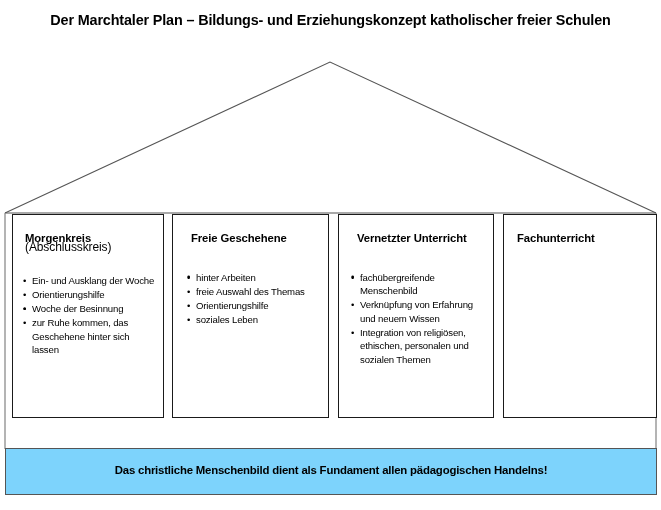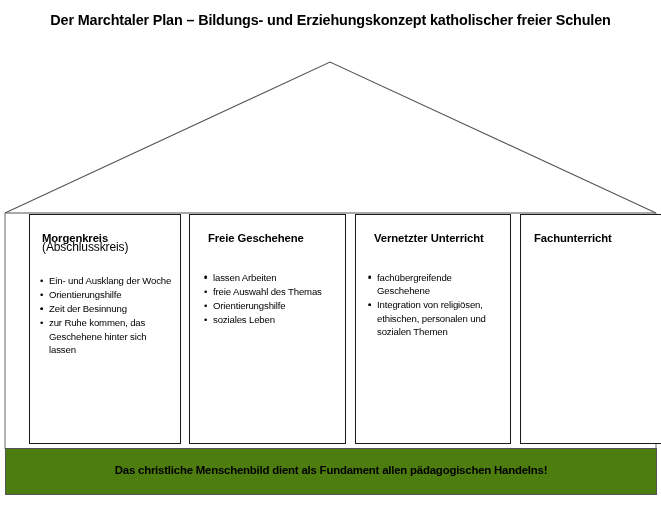--- a/index.html
+++ b/index.html
@@ -44,25 +44,24 @@
     top: 0;
     width: 661px;
     height: 510px;
     pointer-events: none;
   }
 
   
   .column-box {
     position: absolute;
     top: 214px;
-    height: 230px;
+    height: 204px;
     border: 1.4px solid #1a1a1a;
     background: #ffffff;
     box-sizing: border-box;
-    margin-left: 17px;
   }
   #col-0 { left: 12px;  width: 152px; }
   #col-1 { left: 172px; width: 157px; }
   #col-2 { left: 338px; width: 156px; }
   #col-3 { left: 503px; width: 154px; }
 
   .col-heading {
     position: absolute;
     left: 12px;
     top: 17px;
@@ -124,21 +123,21 @@
   }
 
   
   #bottom-banner {
     position: absolute;
     left: 5px;
     top: 448px;
     width: 652px;
     height: 47px;
     border: 1.3px solid #555555;
-    background: #4d7c0f;
+    background: #7dd3fc;
     box-sizing: border-box;
   }
   #bottom-banner-text {
     position: absolute;
     left: 0;
     top: 15px;
     width: 100%;
     text-align: center;
     font-size: 11.4px;
     font-weight: bold;
@@ -174,38 +173,38 @@
       </li>
       <li class="bullet-item">
         <span class="bullet-dot">•</span>
         <span>Orientierungshilfe</span>
       </li>
       <li class="bullet-item">
         <span class="bullet-dot">•</span>
       </li>
       <li class="bullet-item">
         <span class="bullet-dot">•</span>
-        <span>Zeit der Besinnung</span>
+        <span>Woche der Besinnung</span>
       </li>
       <li class="bullet-item">
         <span class="bullet-dot">•</span>
         <span>zur Ruhe kommen, das Geschehene hinter sich lassen</span>
       </li>
     </ul>
   </div>
 
   <div class="column-box" id="col-1">
     <div class="col-heading">Freie Geschehene</div>
     <ul class="bullet-list">
       <li class="bullet-item">
         <span class="bullet-dot">•</span>
       </li>
       <li class="bullet-item">
         <span class="bullet-dot">•</span>
-        <span>lassen Arbeiten</span>
+        <span>hinter Arbeiten</span>
       </li>
       <li class="bullet-item">
         <span class="bullet-dot">•</span>
         <span>freie Auswahl des Themas</span>
       </li>
       <li class="bullet-item">
         <span class="bullet-dot">•</span>
         <span>Orientierungshilfe</span>
       </li>
       <li class="bullet-item">
@@ -216,24 +215,25 @@
   </div>
 
   <div class="column-box" id="col-2">
     <div class="col-heading">Vernetzter Unterricht</div>
     <ul class="bullet-list">
       <li class="bullet-item">
         <span class="bullet-dot">•</span>
       </li>
       <li class="bullet-item">
         <span class="bullet-dot">•</span>
-        <span>fachübergreifende Geschehene</span>
-      </li>
-      <li class="bullet-item">
-        <span class="bullet-dot">•</span>
+        <span>fachübergreifende Menschenbild</span>
+      </li>
+      <li class="bullet-item">
+        <span class="bullet-dot">•</span>
+        <span>Verknüpfung von Erfahrung und neuem Wissen</span>
       </li>
       <li class="bullet-item">
         <span class="bullet-dot">•</span>
         <span>Integration von religiösen, ethischen, personalen und sozialen Themen</span>
       </li>
     </ul>
   </div>
 
   <div class="column-box" id="col-3">
     <div class="col-heading">Fachunterricht</div>

